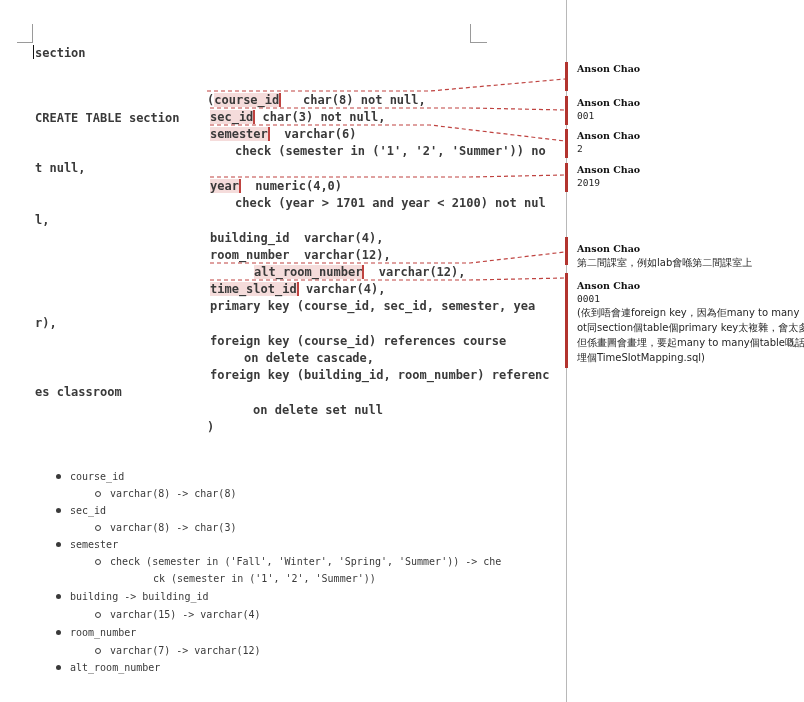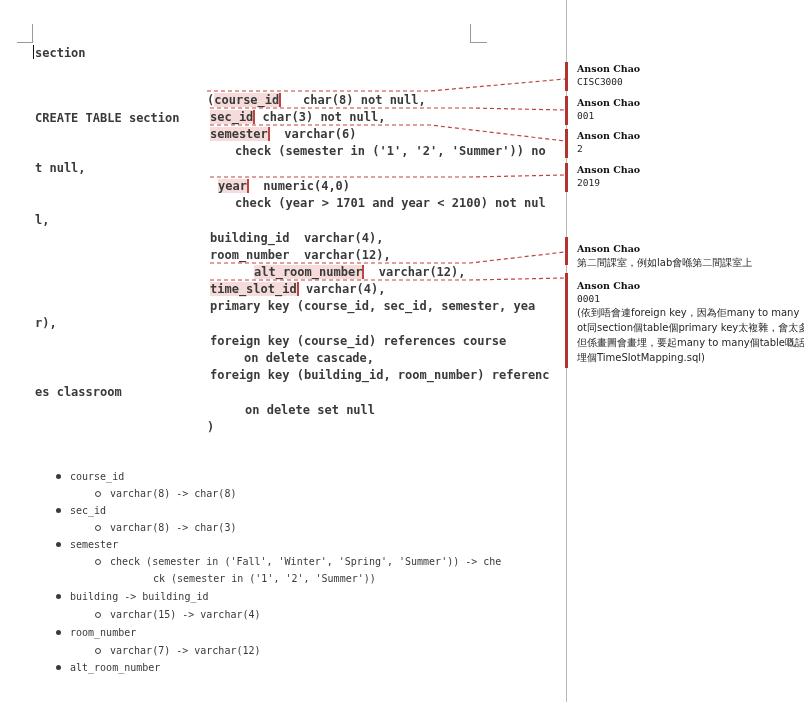--- a/index.html
+++ b/index.html
@@ -56,34 +56,34 @@
 <div class="sep" id="sep" style="left: 566px;"></div>
 
 <div id="document-area">
     <div class="codeline" style="left: 35px; top: 46px;"><span>section</span></div>
     <div class="codeline" style="left: 35px; top: 75px; margin-top: 36px;"><span>CREATE TABLE section</span></div>
     <div class="codeline" style="left: 207px; top: 93px;"><span>(</span><span class="hl">course_id</span><span>   char(8) not null,</span></div>
     <div class="codeline" style="left: 210px; top: 110px;"><span class="hl">sec_id</span><span> char(3) not null,</span></div>
     <div class="codeline" style="left: 210px; top: 127px;"><span class="hl">semester</span><span>  varchar(6)</span></div>
     <div class="codeline" style="left: 235px; top: 144px;"><span>check (semester in ('1', '2', 'Summer')) no</span></div>
     <div class="codeline" style="left: 35px; top: 161px;"><span>t null,</span></div>
-    <div class="codeline" style="left: 218px; top: 179px;"><span class="hl">year</span><span>  numeric(4,0)</span></div>
+    <div class="codeline" style="left: 210px; top: 179px;"><span class="hl">year</span><span>  numeric(4,0)</span></div>
     <div class="codeline" style="left: 235px; top: 196px;"><span>check (year &gt; 1701 and year &lt; 2100) not nul</span></div>
     <div class="codeline" style="left: 35px; top: 213px;"><span>l,</span></div>
     <div class="codeline" style="left: 210px; top: 231px;"><span>building_id  varchar(4),</span></div>
     <div class="codeline" style="left: 210px; top: 248px;"><span>room_number  varchar(12),</span></div>
     <div class="codeline" style="left: 210px; top: 265px; margin-left: 44px;"><span class="hl">alt_room_number</span><span>  varchar(12),</span></div>
     <div class="codeline" style="left: 210px; top: 282px;"><span class="hl">time_slot_id</span><span> varchar(4),</span></div>
     <div class="codeline" style="left: 210px; top: 299px;"><span>primary key (course_id, sec_id, semester, yea</span></div>
     <div class="codeline" style="left: 35px; top: 316px;"><span>r),</span></div>
     <div class="codeline" style="left: 210px; top: 334px;"><span>foreign key (course_id) references course</span></div>
     <div class="codeline" style="left: 244px; top: 351px;"><span>on delete cascade,</span></div>
     <div class="codeline" style="left: 210px; top: 368px;"><span>foreign key (building_id, room_number) referenc</span></div>
     <div class="codeline" style="left: 35px; top: 385px;"><span>es classroom</span></div>
-    <div class="codeline" style="left: 245px; top: 403px;"><span>on delete set null</span></div>
+    <div class="codeline" style="left: 253px; top: 403px;"><span>on delete set null</span></div>
     <div class="codeline" style="left: 207px; top: 420px;"><span>)</span></div>
     <div class="disc" style="left: 56px; top: 474px;"></div>
     <div class="bullet-item" style="left: 70px; top: 470px;">course_id</div>
     <div class="circ" style="left: 95px; top: 491px;"></div>
     <div class="bullet-item" style="left: 110px; top: 487px;">varchar(8) -&gt; char(8)</div>
     <div class="disc" style="left: 56px; top: 508px;"></div>
     <div class="bullet-item" style="left: 70px; top: 504px;">sec_id</div>
     <div class="circ" style="left: 95px; top: 525px;"></div>
     <div class="bullet-item" style="left: 110px; top: 521px; text-align: center;">varchar(8) -&gt; char(3)</div>
     <div class="disc" style="left: 56px; top: 542px;"></div>
@@ -100,21 +100,20 @@
     <div class="circ" style="left: 95px; top: 648px;"></div>
     <div class="bullet-item" style="left: 110px; top: 644px;">varchar(7) -&gt; varchar(12)</div>
     <div class="disc" style="left: 56px; top: 665px;"></div>
     <div class="bullet-item" style="left: 70px; top: 661px;">alt_room_number</div>
   </div>
 
 <div id="comments-pane">
     <div class="c-bar" style="top: 62px; height: 29px;"></div>
     <div class="comment" style="top: 63px;">
       <div class="c-name">Anson Chao</div>
-      <div class="c-line">CISC3000</div>
     </div>
     <div class="c-bar" style="top: 96px; height: 29px;"></div>
     <div class="comment" style="top: 97px;">
       <div class="c-name">Anson Chao</div>
       <div class="c-line">001</div>
     </div>
     <div class="c-bar" style="top: 129px; height: 29px;"></div>
     <div class="comment" style="top: 130px;">
       <div class="c-name">Anson Chao</div>
       <div class="c-line">2</div>

